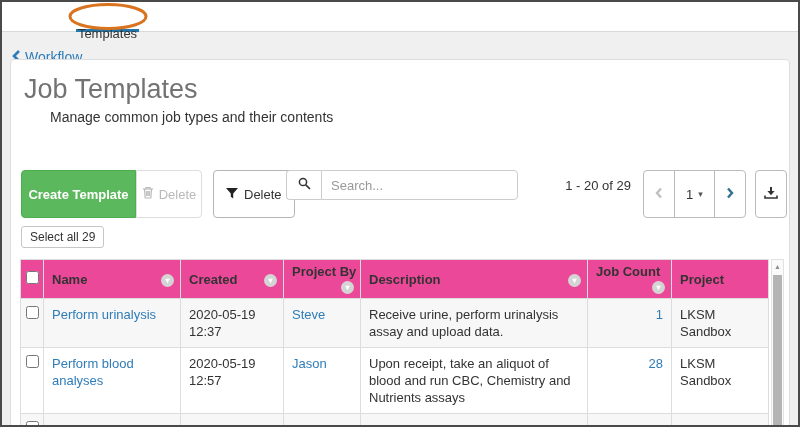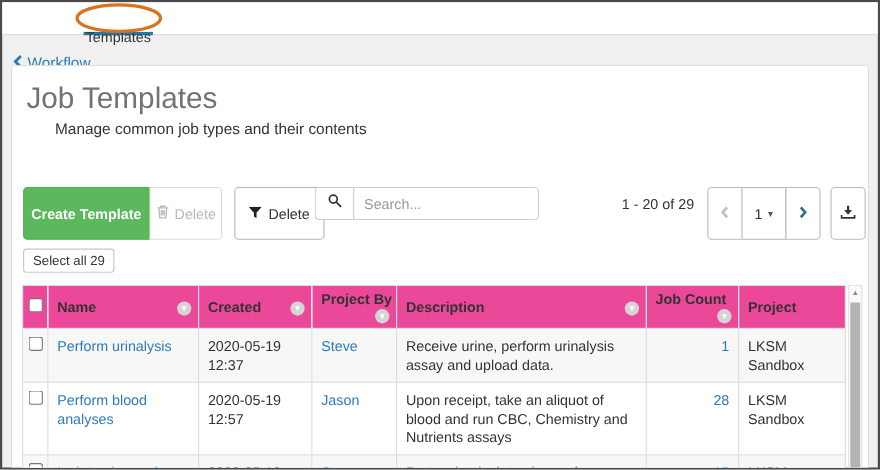--- a/index.html
+++ b/index.html
@@ -60,21 +60,21 @@
     gap:5px; cursor:default;
   }
   .btn-filters { position:absolute; left:202px; top:110px; gap:6px; border-color:#b5b5b5; }
   .search-group { position:absolute; left:275px; top:110px; display:flex; }
   .search-icon-box {
     width:35px; height:30px; background:#fff; border:1px solid #ccc;
     border-right:none; border-radius:4px 0 0 4px;
     display:flex; align-items:center; justify-content:center; cursor:pointer;
   }
   .search-input {
-    width:169px; height:30px; border:1px solid #ccc; border-radius:0 4px 4px 0;
+    width:197px; height:30px; border:1px solid #ccc; border-radius:0 4px 4px 0;
     font-size:13px; padding:0 9px; color:#b91c1c; outline:none;
     font-family:"Liberation Sans", sans-serif;
   }
   .search-input::placeholder { color:#999; }
   .pager-range { position:absolute; left:520px; top:118px; width:100px; text-align:right; font-size:13px; color:#333; }
   .pager-group { position:absolute; left:632px; top:110px; display:flex; }
   .pager-group .btn { border-radius:0; margin-left:-1px; padding:0 11px; }
   .pager-group .btn:first-child { border-radius:4px 0 0 4px; margin-left:0; }
   .pager-group .btn:last-child { border-radius:0 4px 4px 0; }
   .btn-page { gap:5px; }

